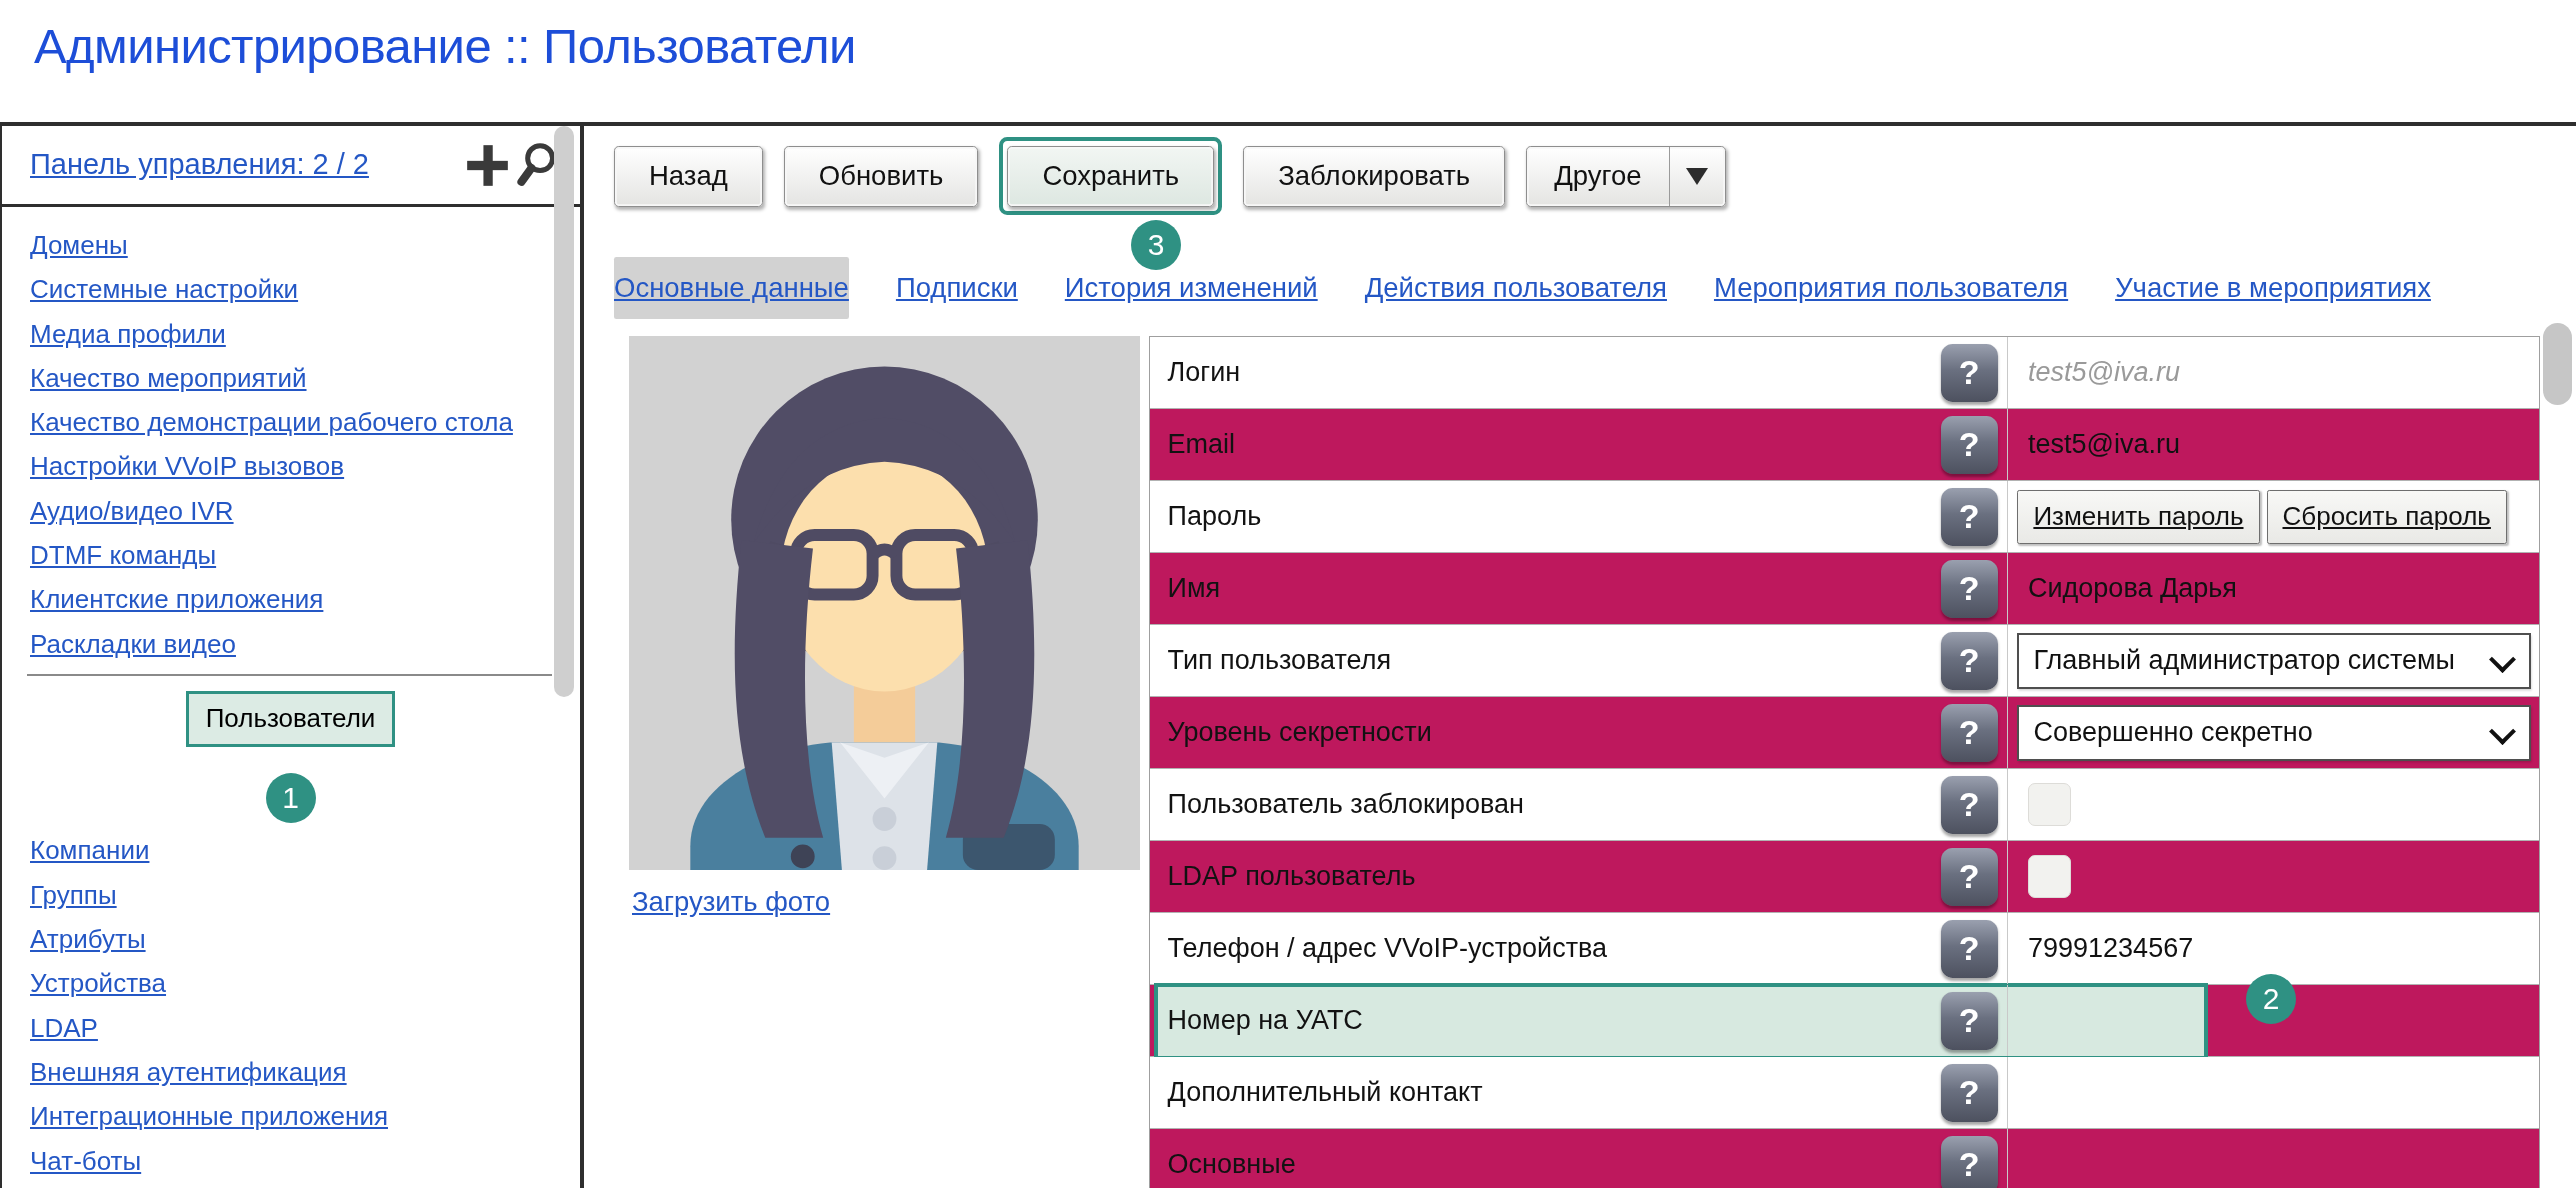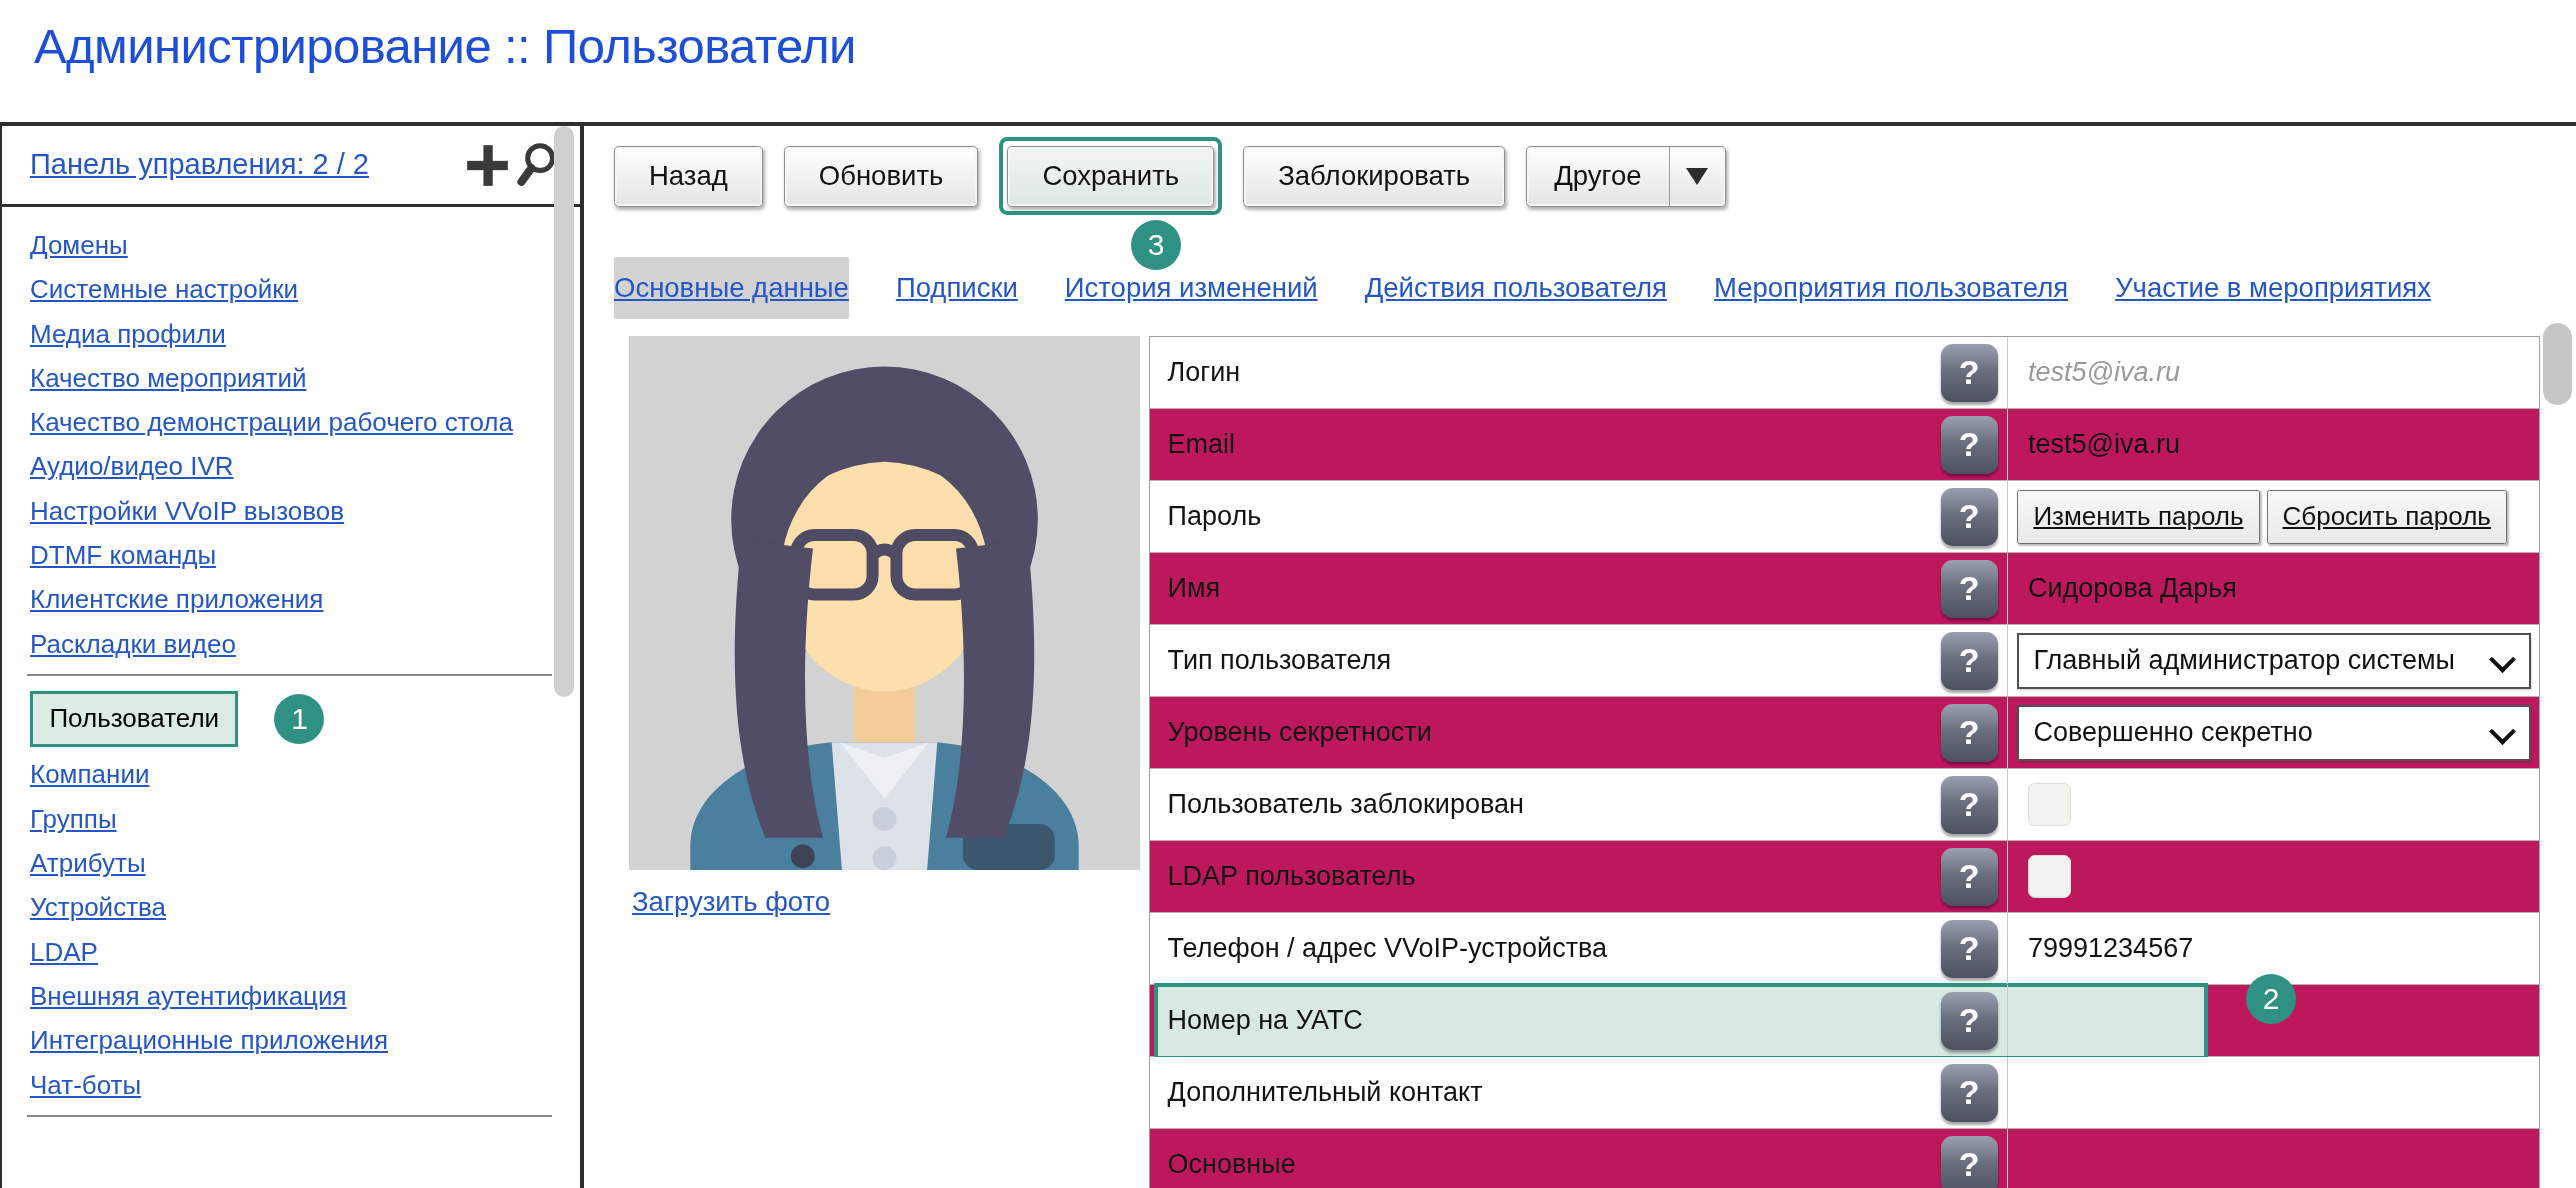--- a/index.html
+++ b/index.html
@@ -15,21 +15,21 @@
   
   .link{color:#2457c5;text-decoration:underline;}
   .panel-link{position:absolute;left:30px;top:148px;font-size:29px;}
   .icon-btn{position:absolute;width:47px;height:47px;display:flex;align-items:center;justify-content:center;}
   .add-icon{left:464px;top:142px;}
   .search-icon{left:513px;top:141px;}
   .side-scroll-thumb{position:absolute;left:554px;top:126px;width:20px;height:571px;background:#cfcfcf;border-radius:10px;}
   .side-nav{position:absolute;left:30px;top:229px;width:521px;}
   .side-link{display:block;font-size:26px;line-height:32px;margin-bottom:12.3px;max-width:509px;}
   .side-divider{height:2.3px;background:#8a8a8a;margin:14px 0 15px -3.5px;width:525px;}
-  .active-row{display:flex;align-items:center;gap:36px;margin:3.5px 0 11.7px 0;}
+  .active-row{display:flex;align-items:center;gap:26px;margin:3.5px 0 11.7px 0;flex-direction:column;}
   .active-item{border:3.5px solid #2f9183;background:#dcebe4;font-size:26px;color:#000;padding:9.4px 16.4px;}
   .badge{width:50px;height:50px;border-radius:50%;background:#2f9183;color:#fff;font-size:30px;
          display:flex;align-items:center;justify-content:center;flex:0 0 auto;}
   
   .toolbar{position:absolute;left:614px;top:138px;display:flex;align-items:center;gap:21px;height:76px;}
   .btn{height:61px;padding:0 34px;font-size:27.5px;color:#111;display:flex;align-items:center;justify-content:center;
        border:1.8px solid #8e8e8e;border-radius:4.7px;background:linear-gradient(#ffffff,#e4e4e2);
        box-shadow:inset 0 0 0 1.8px #f7f7f7,1.8px 2.9px 3.5px rgba(0,0,0,.30);box-sizing:border-box;}
   .save-wrap{border:4.1px solid #2f9183;border-radius:8.2px;padding:4.1px;display:flex;}
   .save-wrap .btn{background:linear-gradient(#f2f6f3,#dde7e1);}
@@ -98,22 +98,22 @@
       </svg>
   </div>
   <div class="side-scroll-thumb"></div>
 
   <div class="side-nav">
     <a class="link side-link">Домены</a>
     <a class="link side-link">Системные настройки</a>
     <a class="link side-link">Медиа профили</a>
     <a class="link side-link">Качество мероприятий</a>
     <a class="link side-link">Качество демонстрации рабочего стола</a>
+    <a class="link side-link">Настройки VVoIP вызовов</a>
     <a class="link side-link">Аудио/видео IVR</a>
-    <a class="link side-link">Настройки VVoIP вызовов</a>
     <a class="link side-link">DTMF команды</a>
     <a class="link side-link">Клиентские приложения</a>
     <a class="link side-link">Раскладки видео</a>
 
     <div class="side-divider"></div>
 
     <div class="active-row">
       <div class="active-item">Пользователи</div>
       <div class="badge">1</div>
     </div>

